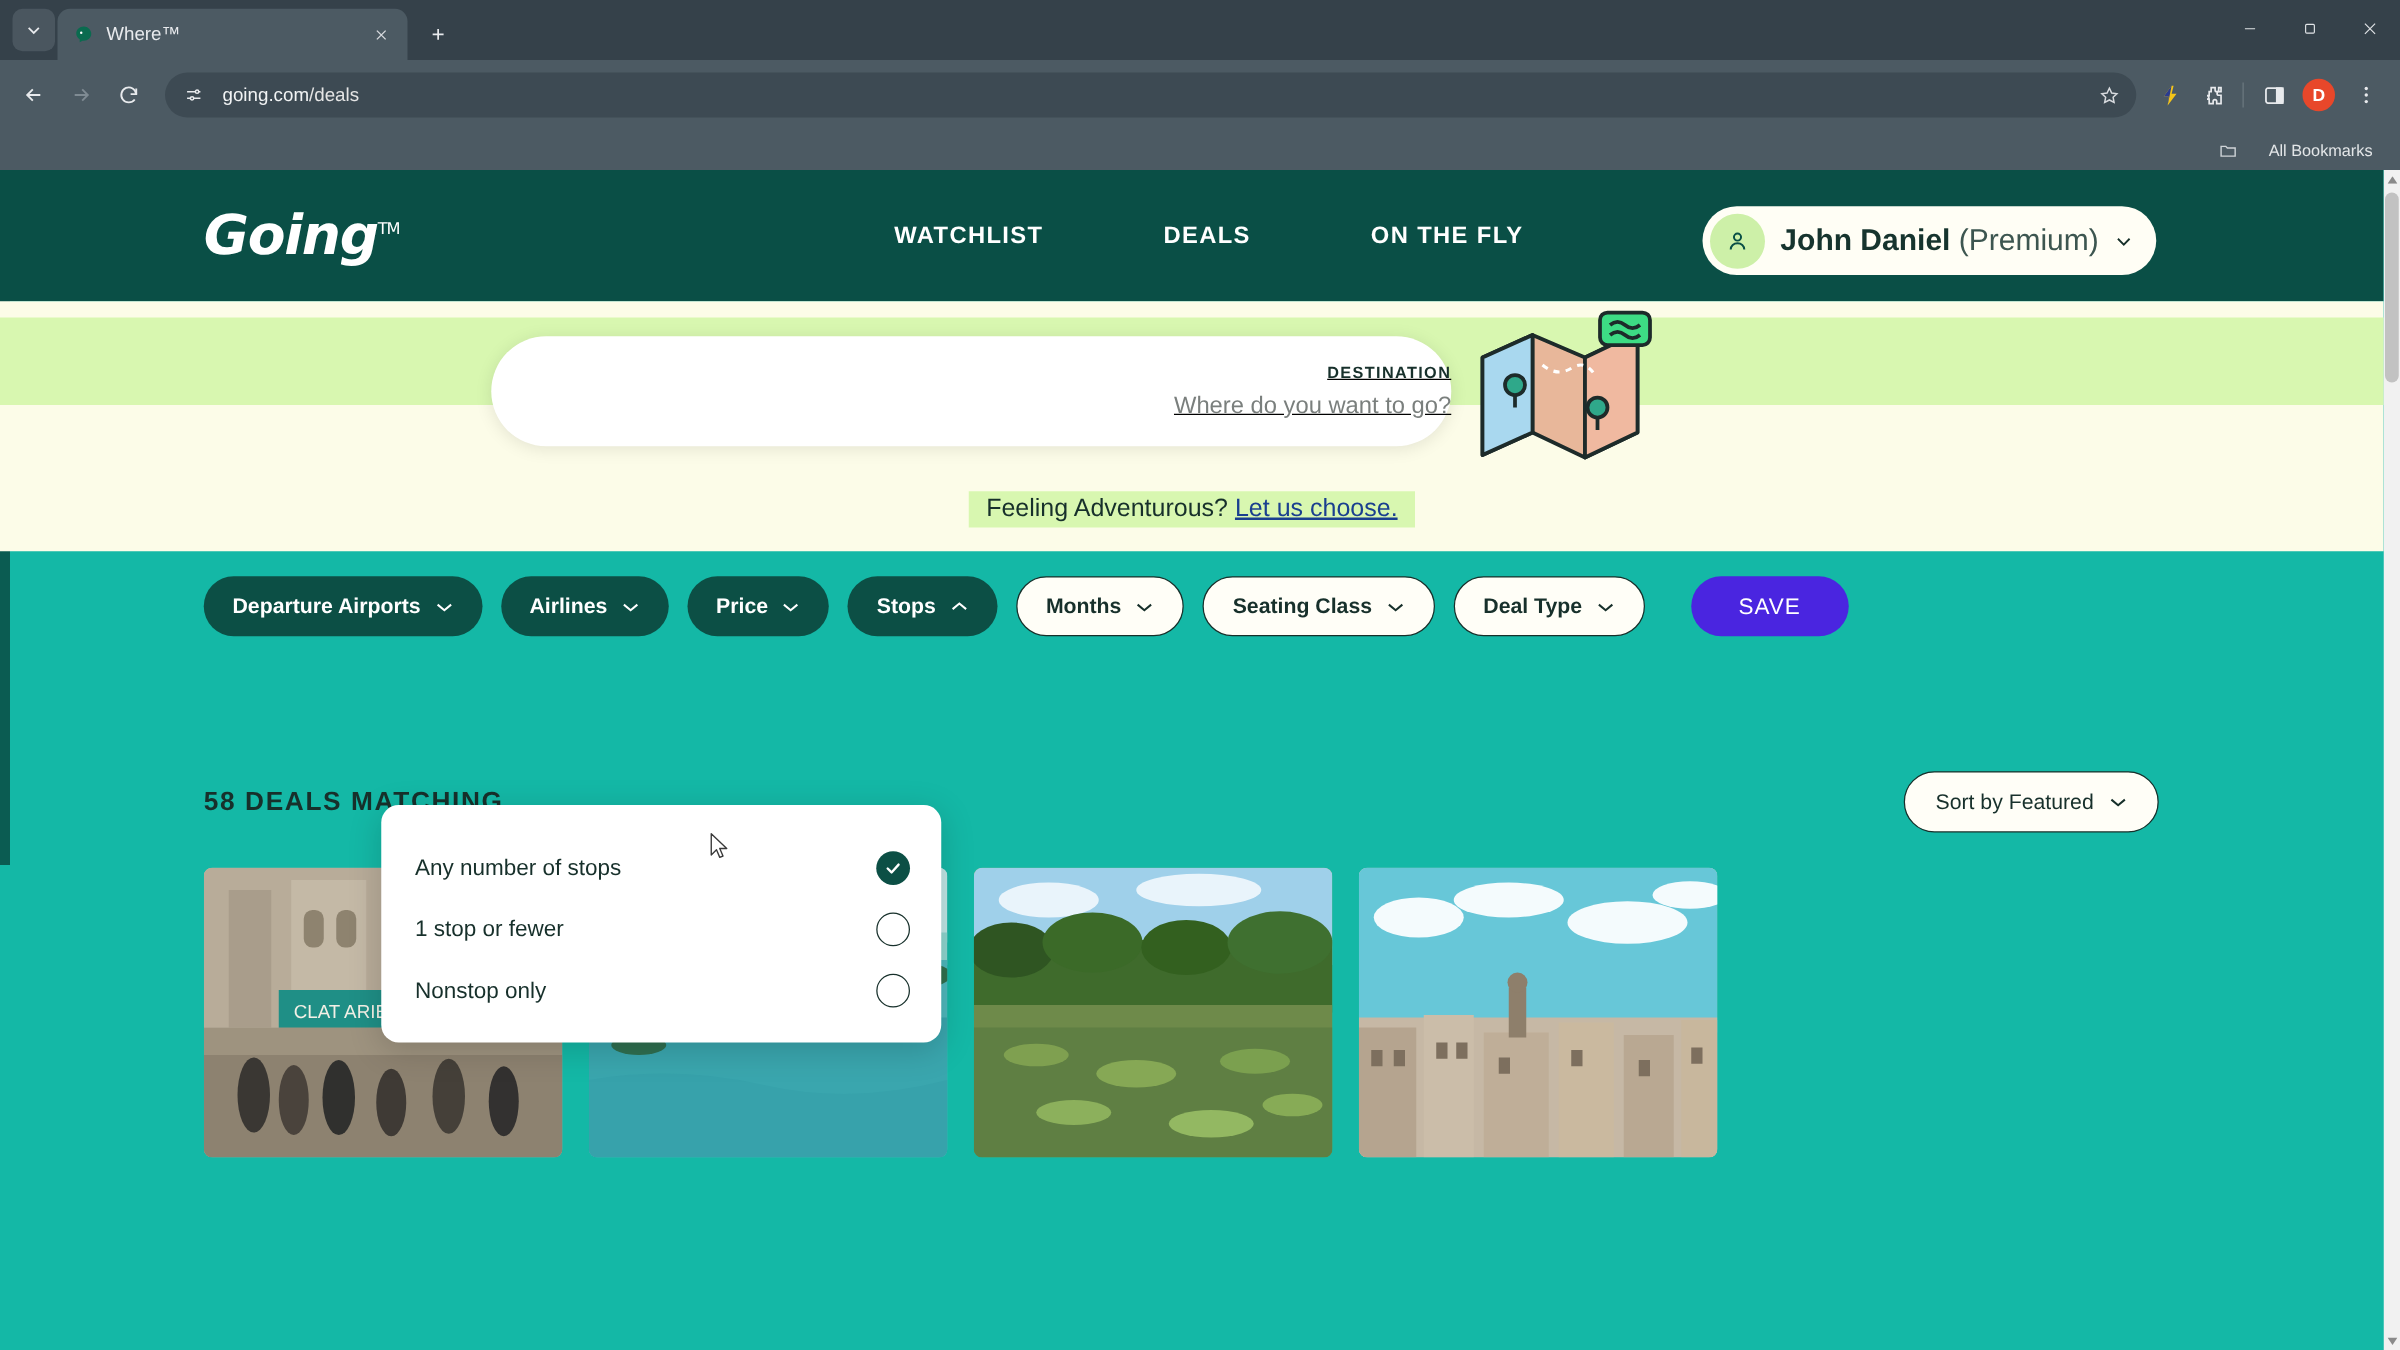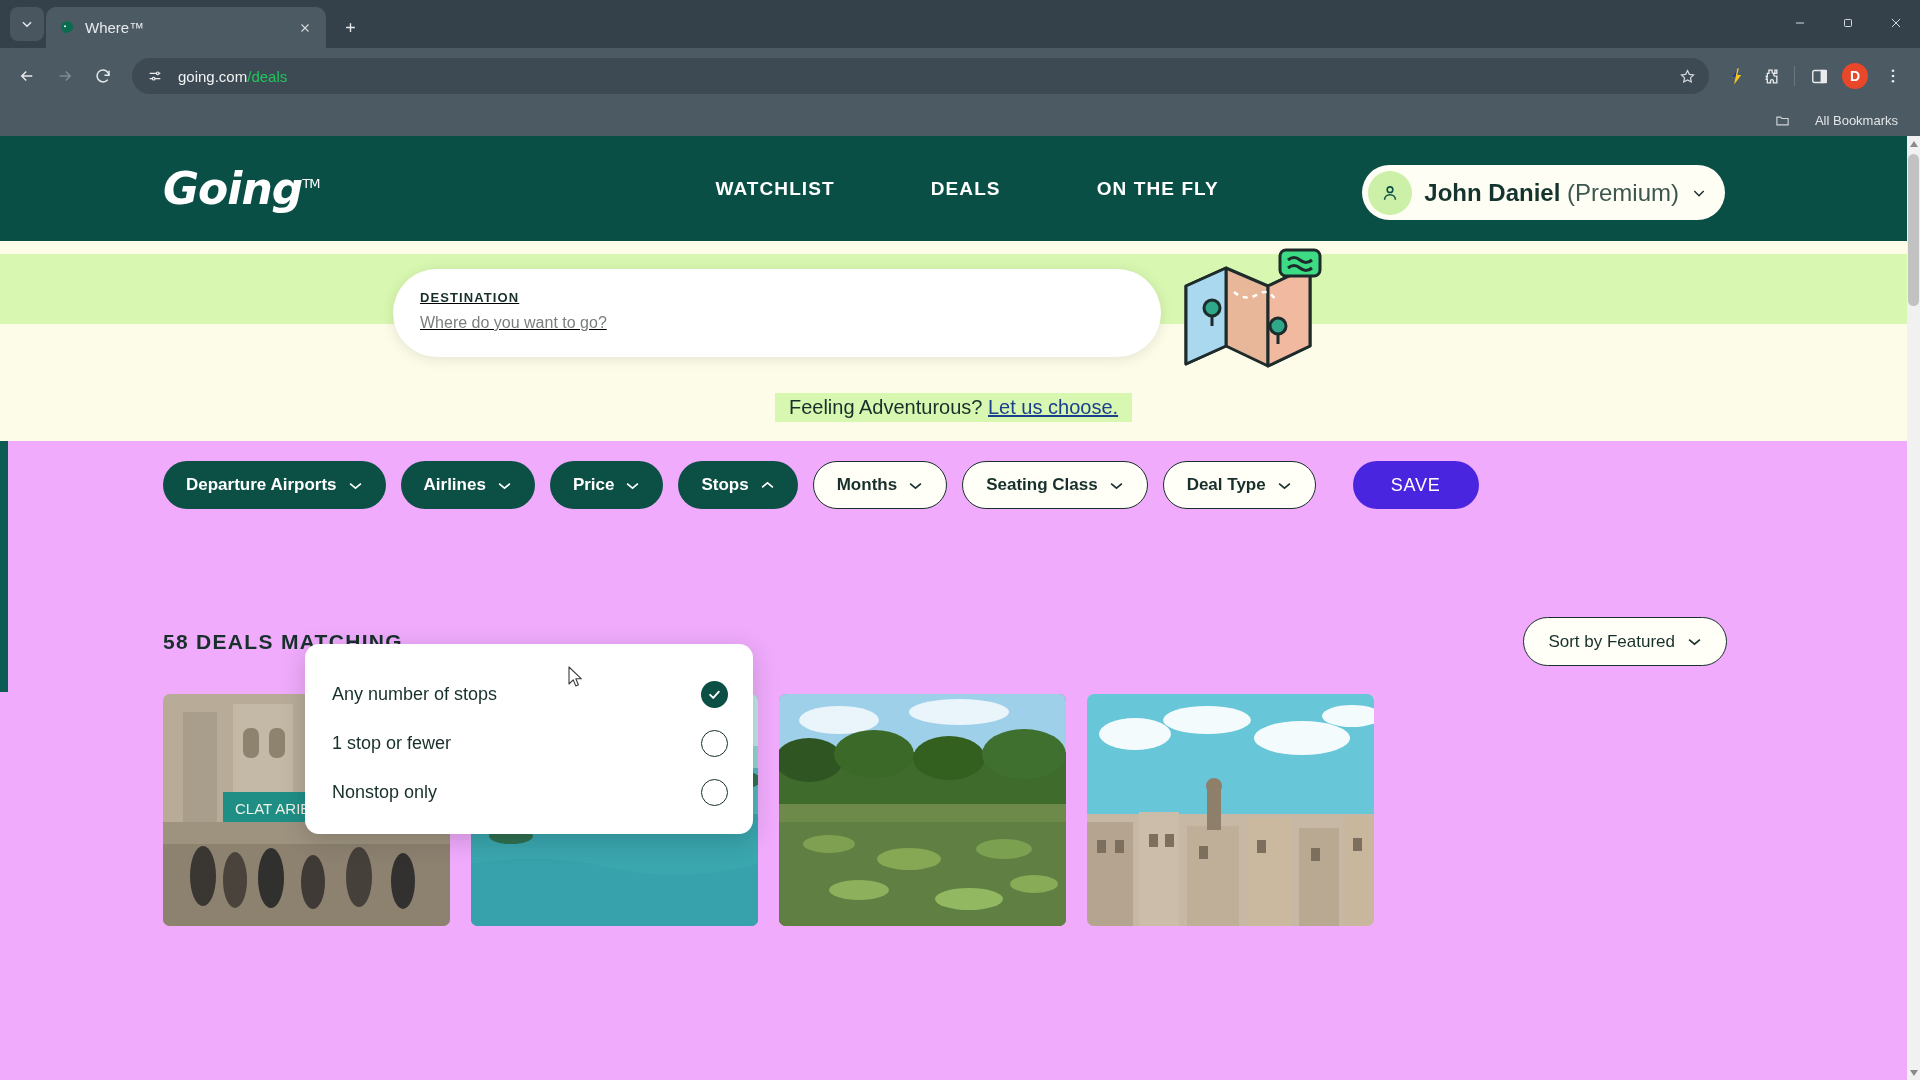--- a/index.html
+++ b/index.html
@@ -32,36 +32,36 @@
   .toolbar { height:56px; background:#4c5a63; display:flex; align-items:center; padding:0 10px; gap:4px; }
   .tb-btn { width:34px; height:34px; border-radius:50%; display:flex; align-items:center; justify-content:center; flex:0 0 34px; }
   .tb-btn svg { width:18px; height:18px; }
   .omnibox {
     flex:1; height:36px; background:#3d4a53; border-radius:18px; display:flex; align-items:center;
     padding:0 8px 0 10px; gap:10px; margin:0 8px;
   }
   .omni-icon { width:26px; height:26px; border-radius:50%; display:flex; align-items:center; justify-content:center; flex:0 0 26px; }
   .omni-icon svg { width:16px; height:16px; }
   .omni-url { flex:1; font-size:15px; color:#f1f3f4; white-space:nowrap; }
-  .omni-url .path { color:#22c55e;text-align:center; }
+  .omni-url .path { color:#e5e5e5;text-align:center; }
   .star { width:28px; height:28px; display:flex; align-items:center; justify-content:center; }
   .star svg { width:17px; height:17px; }
   .ext-icon { width:30px; height:30px; display:flex; align-items:center; justify-content:center; flex:0 0 30px; }
   .ext-icon svg { width:19px; height:19px; }
   .tb-sep { width:1px; height:20px; background:#6b7880; margin:0 5px; }
   .avatar-d { width:26px; height:26px; border-radius:50%; background:#e8472a; color:#fff; font-size:14px;
     display:flex; align-items:center; justify-content:center; font-weight:bold; }
 
   .bookmarks { height:32px; background:#4c5a63; display:flex; align-items:center; justify-content:flex-end;
     padding-right:22px; gap:25px; }
   .bm-folder svg { width:15px; height:15px; display:block; }
   .bm-label { color:#e3e6e8; font-size:13px; }
 
   
-  .viewport { flex:1; position:relative; overflow:hidden; background:#f0abfc; }
+  .viewport { flex:1; position:relative; overflow:hidden; background:#14b8a6;text-align:right; }
   .page { position:absolute; inset:0 13px 0 0; overflow:hidden; }
 
   .leftedge { position:absolute; left:0; top:78px; width:8px; height:478px; background:#0b5c52; }
 
   
   .site-header { height:105px; background:#0a4f46; display:flex; align-items:center; padding:0 0 0 163px; position:relative; }
   .logo { color:#fff; font-size:44px; font-weight:bold; letter-spacing:-1px; font-style:italic; position:relative;
     font-family:"DejaVu Sans", sans-serif; }
   .logo sup { font-size:13px; font-style:normal; vertical-align:super; font-weight:normal; }
   .nav { display:flex; gap:0; margin-left:348px; }
@@ -78,21 +78,21 @@
   .chev-user svg { width:16px; height:16px; display:block; }
 
   
   .hero { position:relative; height:200px; background:#fcfce8; }
   .greenband { position:absolute; left:0; top:13px; right:0; height:70px; background:#d8f7b0; }
   .searchbox {
     position:absolute; left:393px; top:28px; width:768px; height:88px; background:#fff;
     border-radius:46px; box-shadow:0 2px 14px rgba(0,0,0,.10); padding:21px 0 0 27px;text-decoration:underline;
   }
   .sb-label { font-size:13px; font-weight:bold; letter-spacing:1.1px; color:#17302b; }
-  .sb-placeholder { font-size:16px; color:#7a7f7d; margin-top:9px; }
+  .sb-placeholder { font-size:19px; color:#7a7f7d; margin-top:9px; }
   .map-art { position:absolute; left:1168px; top:5px; width:160px; height:130px; }
   .adv {
     position:absolute; left:0; right:0; top:152px; display:flex; justify-content:center;
   }
   .adv-inner { background:#d8f7b0; padding:3px 14px; font-size:20px; color:#17302b; }
   .adv-inner a { color:#1a3f8f; text-decoration:underline; }
 
   
   .filters { display:flex; align-items:center; gap:15px; padding:0 0 0 163px; margin-top:20px; }
   .pill {

